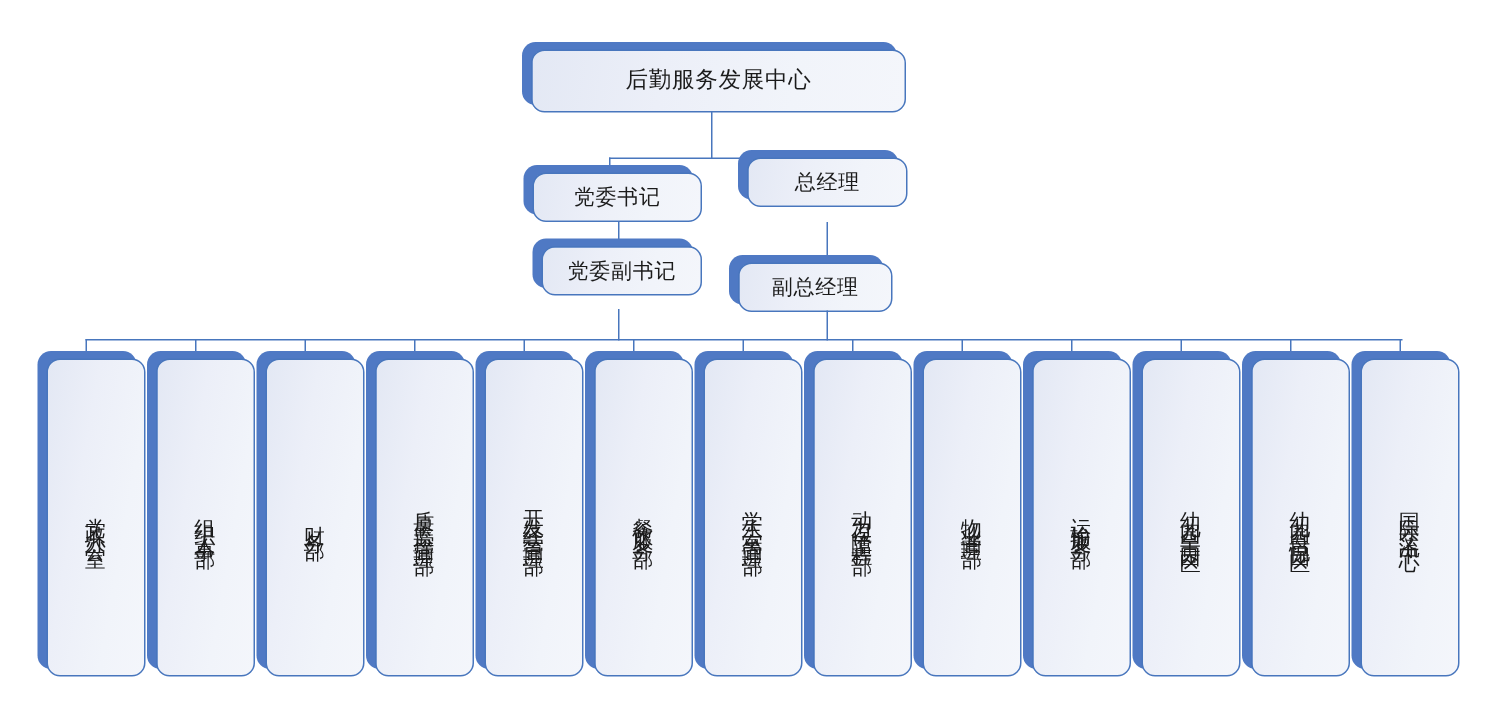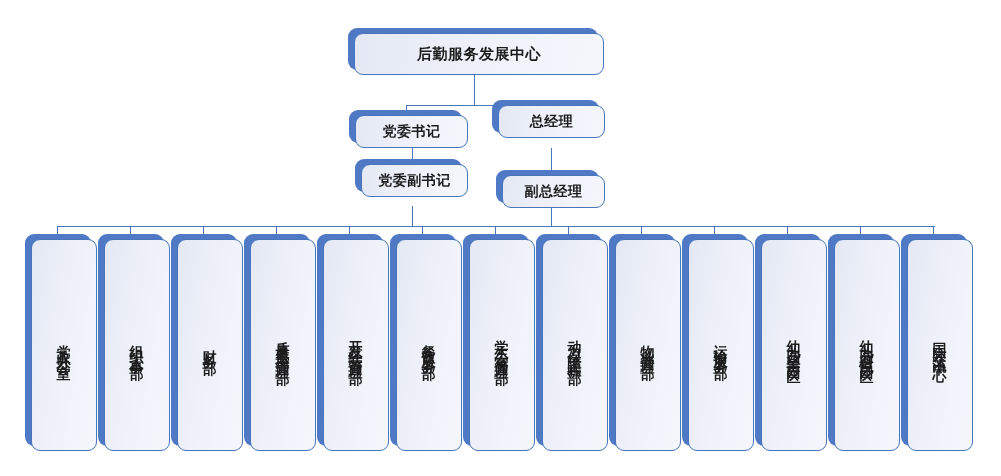--- a/index.html
+++ b/index.html
@@ -22,21 +22,20 @@
   .line {
     position: absolute;
     background: #4876bd;
   }
   .line-v { width: 1px; }
   .line-h { height: 1px; }
 
   
   .node {
     position: absolute;
-    font-weight: bold;
   }
   .node .shadow {
     position: absolute;
     left: 0;
     top: 0;
     width: 100%;
     height: 100%;
     background: #4f79c4;
     border-radius: 9px;
   }
@@ -128,21 +127,21 @@
     </div>
   </div>
 
   <div class="node node-mid" style="left:355px; top:159px; width:107px; height:33px;">
     <div class="shadow"></div>
     <div class="face">
       <span class="label">党委副书记</span>
     </div>
   </div>
 
-  <div class="node node-mid" style="left:496px; top:170px; width:103px; height:33px;">
+  <div class="node node-mid" style="left:486px; top:170px; width:103px; height:33px;">
     <div class="shadow"></div>
     <div class="face">
       <span class="label">副总经理</span>
     </div>
   </div>
 
   <div class="node node-leaf" style="left:25px; top:234px; width:66px; height:212px;">
     <div class="shadow"></div>
     <div class="face">
       <span class="label">党政办公室</span>

